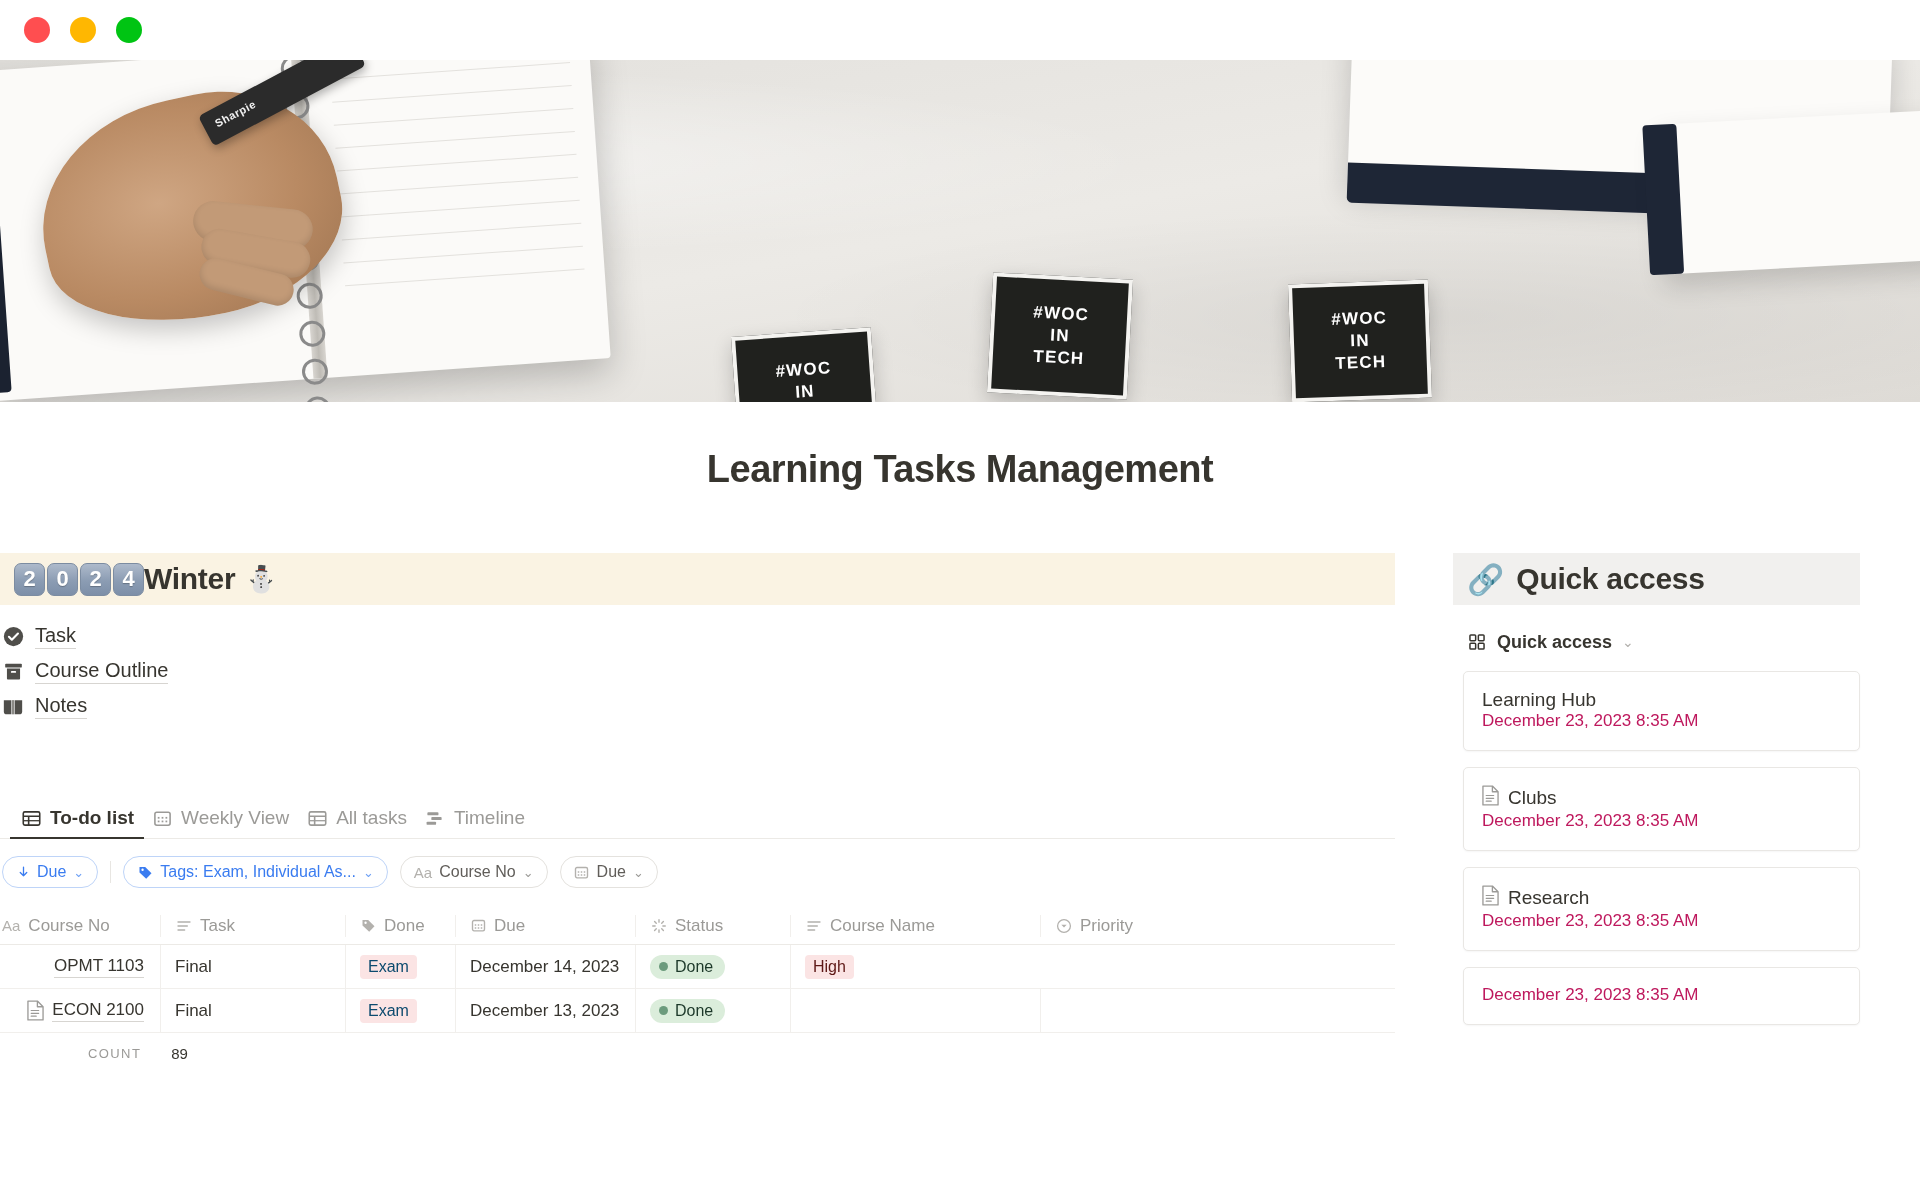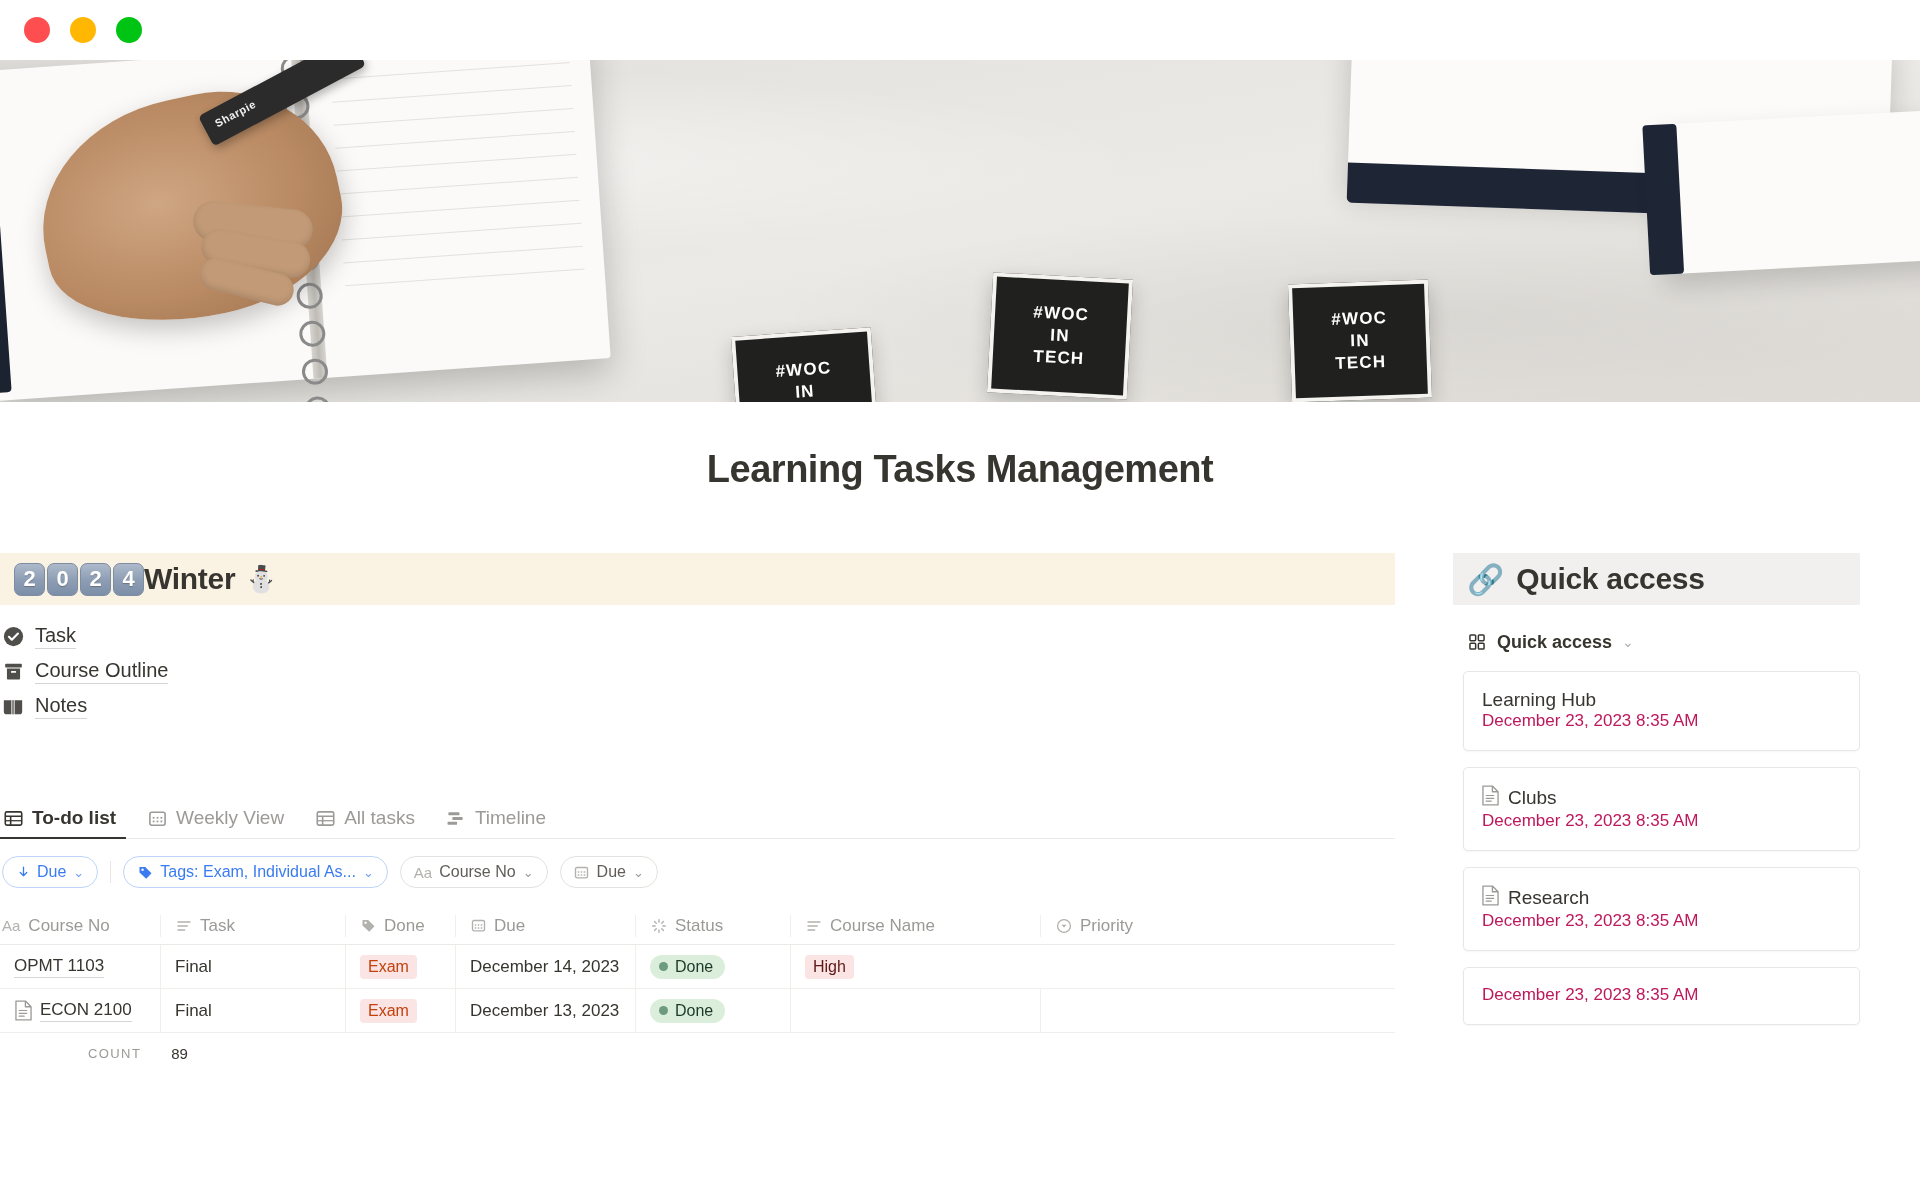--- a/index.html
+++ b/index.html
@@ -182,24 +182,24 @@
   }
   .linkrow .lbl {
     border-bottom: 1.5px solid #d7d5d1;
     padding-bottom: 1px;
     color: #37352f;
   }
   .ic { width: 22px; height: 22px; display: inline-flex; align-items: center; justify-content: center; }
 
   
   .tabs {
-    display: flex; align-items: flex-end; gap: 30px;
+    display: flex; align-items: flex-end; gap: 17px;
     border-bottom: 1px solid #eceae6;
     margin-top: 73px;
-    padding-left: 2px;
+    padding-left: 20px;
     height: 42px;
   }
   .tab {
     display: flex; align-items: center; gap: 8px;
     font-size: 19px; color: #9b9a97;
     padding-bottom: 9px;
     position: relative; cursor: pointer;
     white-space: nowrap;
   }
   .tab.active { color: #37352f; font-weight: 700; }
@@ -237,34 +237,34 @@
   }
   .th { display: flex; align-items: center; gap: 8px; padding-left: 14px; }
   .trow {
     display: flex; align-items: center;
     height: 44px;
     border-bottom: 1px solid #f1efec;
     font-size: 17px; color: #37352f;
   }
   .td { display: flex; align-items: center; gap: 8px; padding-left: 14px; height: 100%; }
   .td + .td, .th + .th { border-left: 1px solid #f1efec; }
-  .c-course { width: 160px; justify-content: flex-start; padding-right: 16px; }
+  .c-course { width: 160px; justify-content: flex-end; padding-right: 16px; }
   .c-task   { width: 185px; }
   .c-tags   { width: 110px; }
   .c-due    { width: 180px; }
   .c-status { width: 155px; }
   .c-name   { width: 250px; }
   .c-prio   { width: 160px; }
   .th.c-course { justify-content: flex-start; padding-left: 2px; }
   .underlink { border-bottom: 1px solid #d7d5d1; padding-bottom: 1px; }
   .pill {
     display: inline-flex; align-items: center; gap: 7px;
     border-radius: 4px; padding: 3px 8px; font-size: 16px;
   }
-  .pill.exam { background: #fbe4e4; color: #c2410c; }
+  .pill.exam { background: #fbe4e4; color: #0c4a6e; }
   .pill.high { background: #fbe4e4; color: #5d1715; }
   .pill.done { background: #dbeddb; color: #1c3829; border-radius: 14px; padding: 3px 12px 3px 9px; }
   .pill.done .bul { width: 9px; height: 9px; border-radius: 50%; background: #6c9b7d; }
   .countrow {
     display: flex; align-items: center; gap: 10px;
     height: 40px; padding-left: 88px;
     font-size: 15px; color: #9b9a97;
   }
   .countrow .lab { letter-spacing: 1.4px; font-size: 13px; }
   .countrow .num { color: #37352f; font-size: 15px; font-weight: 400; margin-left: 20px; }

